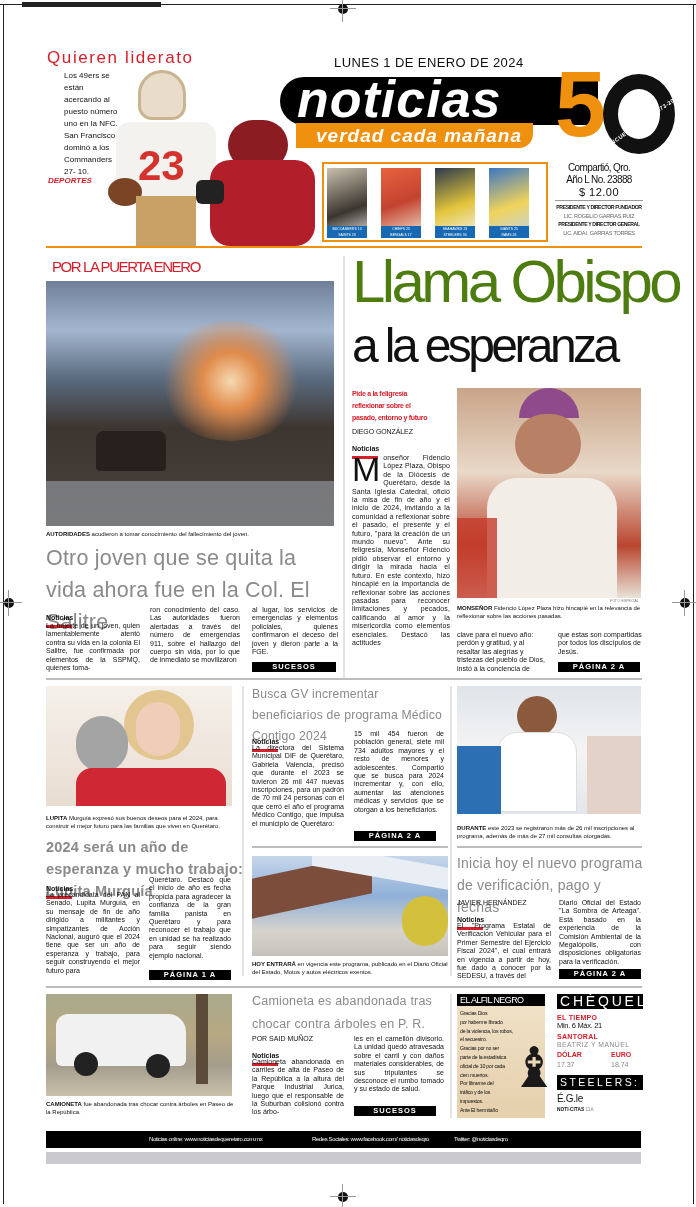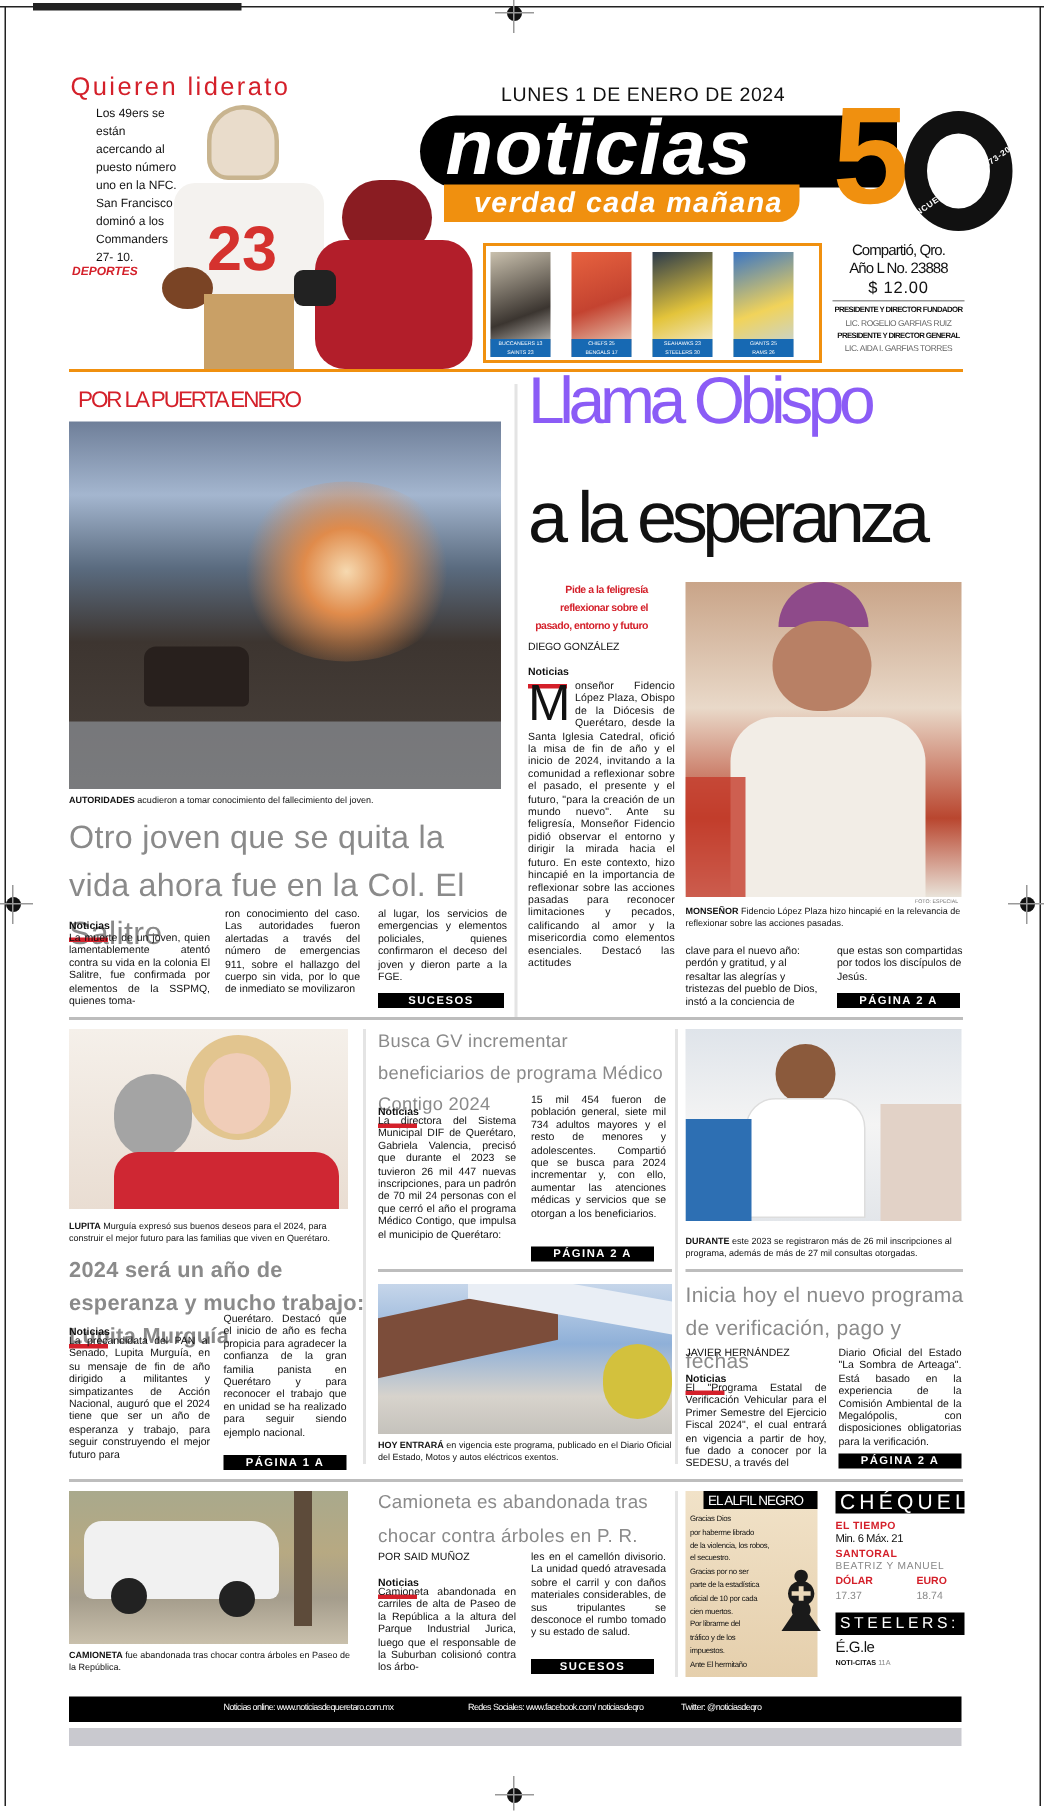--- a/index.html
+++ b/index.html
@@ -4,21 +4,21 @@
 <style>
   * { box-sizing: border-box; margin: 0; padding: 0; }
   body { width: 696px; height: 1207px; background: #fff; position: relative; overflow: hidden; font-family: "Liberation Sans", sans-serif; color: #111; }
   .abs { position: absolute; }
   .crop-line { position:absolute; background:#222; }
   .reg { position:absolute; width:10px; height:10px; border-radius:50%; background:#111; }
   .reg::before, .reg::after { content:""; position:absolute; background:#999; }
   .reg::before { left:-8px; top:4px; width:26px; height:1px; }
   .reg::after { top:-8px; left:4px; height:26px; width:1px; }
 
-  .kicker-red { color:#d4202a;text-align:right; }
+  .kicker-red { color:#d4202a; }
   .gray-head { color:#8a8a8a; font-weight:300; letter-spacing:0.2px; }
   .byline-tag { font-size:7px; font-weight:bold; color:#111; display:inline-block; }
   .red-bar { width:26px; height:3px; background:#d4202a; margin-top:1px; margin-bottom:3px; }
   .body-text { font-size:7px; line-height:8.4px; color:#111; text-align:justify; }
   .tag-black { background:#000; color:#fff; font-size:7.5px; font-weight:bold; letter-spacing:1px; text-align:center; height:10px; line-height:10px; }
   .caption { font-size:6px; line-height:8px; color:#111; }
   .caption b { font-weight:bold; }
   .photo { position:absolute; overflow:hidden; }
   .vrule { position:absolute; width:2px; background:#e4e4e4; }
   .hrule { position:absolute; height:2px; background:#bdbdbd; }
@@ -107,21 +107,21 @@
   <div class="byline-tag">Noticias</div>
   <div class="red-bar"></div>
 </div>
 <div class="abs body-text" style="left:46px;top:622px;width:94px;">La muerte de un joven, quien lamentablemente atentó contra su vida en la colonia El Salitre, fue confirmada por elementos de la SSPMQ, quienes toma-</div>
 <div class="abs body-text" style="left:150px;top:606px;width:90px;">ron conocimiento del caso. Las autoridades fueron alertadas a través del número de emergencias 911, sobre el hallazgo del cuerpo sin vida, por lo que de inmediato se movilizaron</div>
 <div class="abs body-text" style="left:252px;top:606px;width:86px;">al lugar, los servicios de emergencias y elementos policiales, quienes confirmaron el deceso del joven y dieron parte a la FGE.</div>
 <div class="abs tag-black" style="left:252px;top:662px;width:84px;">SUCESOS</div>
 
 <div class="vrule" style="left:343px;top:256px;height:424px;"></div>
 
-<div class="abs" style="left:352px;top:240px;font-size:44px;letter-spacing:-3.6px;line-height:56px;color:#8b5cf6;">Llama Obispo</div>
+<div class="abs" style="left:352px;top:254px;font-size:60px;letter-spacing:-3.6px;line-height:56px;color:#4d7c0f;">Llama Obispo</div>
 <div class="abs" style="left:352px;top:318px;font-size:48px;letter-spacing:-3.6px;line-height:56px;color:#111;">a la esperanza</div>
 <div class="abs kicker-red" style="left:352px;top:388px;width:80px;font-size:7px;font-weight:bold;line-height:12px;letter-spacing:-0.3px;">Pide a la feligresía reflexionar sobre el pasado, entorno y futuro</div>
 <div class="abs" style="left:352px;top:428px;font-size:7px;letter-spacing:-0.1px;">DIEGO GONZÁLEZ</div>
 <div class="abs" style="left:352px;top:437px;">
   <div class="byline-tag">Noticias</div>
   <div class="red-bar"></div>
 </div>
 <div class="abs body-text" style="left:352px;top:454px;width:98px;">
   <span style="float:left;font-size:34px;line-height:28px;margin-right:3px;margin-top:1px;">M</span><span style="letter-spacing:0.1px;">onseñor Fidencio López Plaza, Obispo de la Diócesis de Querétaro, desde la Santa Iglesia Catedral, ofició la misa de fin de año y el inicio de 2024, invitando a la comunidad a reflexionar sobre el pasado, el presente y el futuro, "para la creación de un mundo nuevo". Ante su feligresía, Monseñor Fidencio pidió observar el entorno y dirigir la mirada hacia el futuro. En este contexto, hizo hincapié en la importancia de reflexionar sobre las acciones pasadas para reconocer limitaciones y pecados, calificando al amor y la misericordia como elementos esenciales. Destacó las actitudes</span>
 </div>
@@ -223,21 +223,21 @@
 <div class="abs" style="left:252px;top:1044px;">
   <div class="byline-tag">Noticias</div>
   <div class="red-bar"></div>
 </div>
 <div class="abs body-text" style="left:252px;top:1058px;width:92px;">Camioneta abandonada en carriles de alta de Paseo de la República a la altura del Parque Industrial Jurica, luego que el responsable de la Suburban colisionó contra los árbo-</div>
 <div class="abs body-text" style="left:354px;top:1035px;width:90px;">les en el camellón divisorio. La unidad quedó atravesada sobre el carril y con daños materiales considerables, de sus tripulantes se desconoce el rumbo tomado y su estado de salud.</div>
 <div class="abs tag-black" style="left:354px;top:1106px;width:82px;">SUCESOS</div>
 
 <div class="vrule" style="left:450px;top:994px;height:124px;"></div>
 
-<div class="abs" style="left:457px;top:994px;width:88px;height:124px;background:linear-gradient(180deg,#f1e2c8 0%,#e5cfac 100%);padding-left:12px;">
+<div class="abs" style="left:457px;top:994px;width:88px;height:124px;background:linear-gradient(180deg,#f1e2c8 0%,#e5cfac 100%);">
   <div style="background:#000;color:#fff;font-size:9px;letter-spacing:-0.6px;padding:1px 3px;height:12px;line-height:11px;">EL ALFIL NEGRO</div>
   <div style="position:absolute;left:52px;top:44px;font-size:56px;line-height:60px;color:#1a1a1a;">♝</div>
   <div style="position:absolute;left:3px;top:15px;width:60px;">
     <div style="font-size:5.2px;line-height:8.8px;letter-spacing:-0.2px;">Gracias Dios</div>
     <div style="font-size:5.2px;line-height:8.8px;letter-spacing:-0.2px;">por haberme librado</div>
     <div style="font-size:5.2px;line-height:8.8px;letter-spacing:-0.2px;">de la violencia, los robos,</div>
     <div style="font-size:5.2px;line-height:8.8px;letter-spacing:-0.2px;">el secuestro.</div>
     <div style="font-size:5.2px;line-height:8.8px;letter-spacing:-0.2px;">Gracias por no ser</div>
     <div style="font-size:5.2px;line-height:8.8px;letter-spacing:-0.2px;">parte de la estadística</div>
     <div style="font-size:5.2px;line-height:8.8px;letter-spacing:-0.2px;">oficial de 10 por cada</div>

